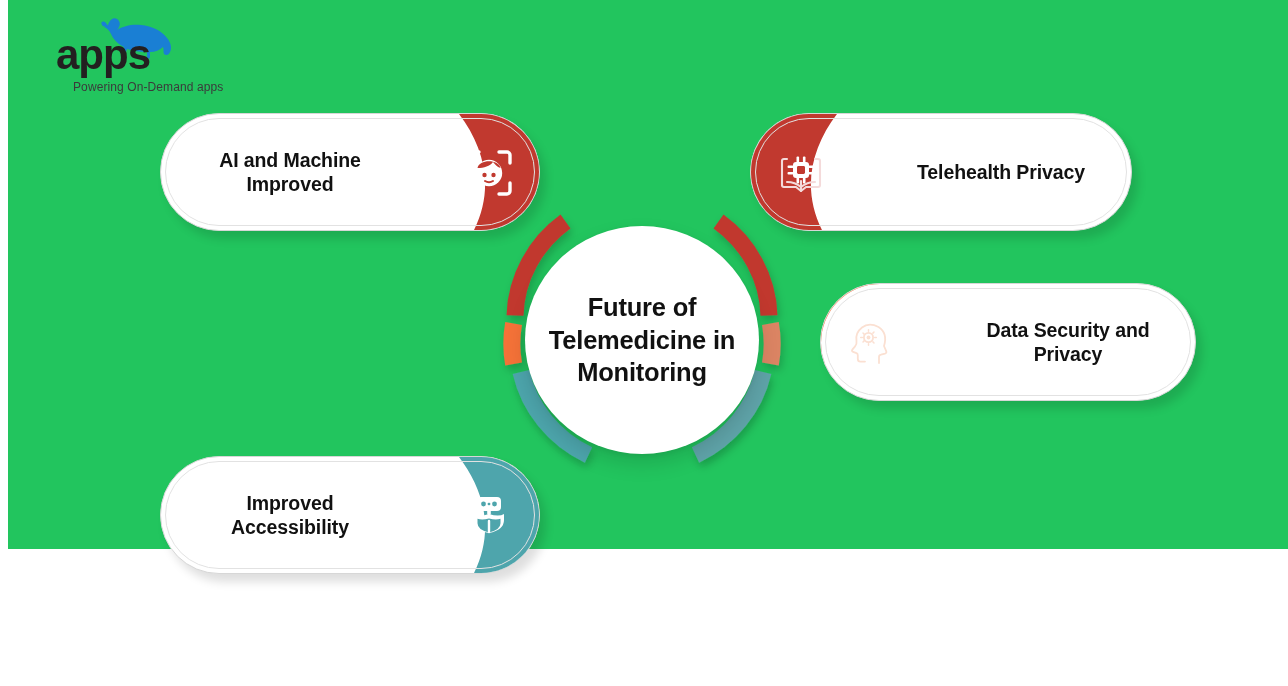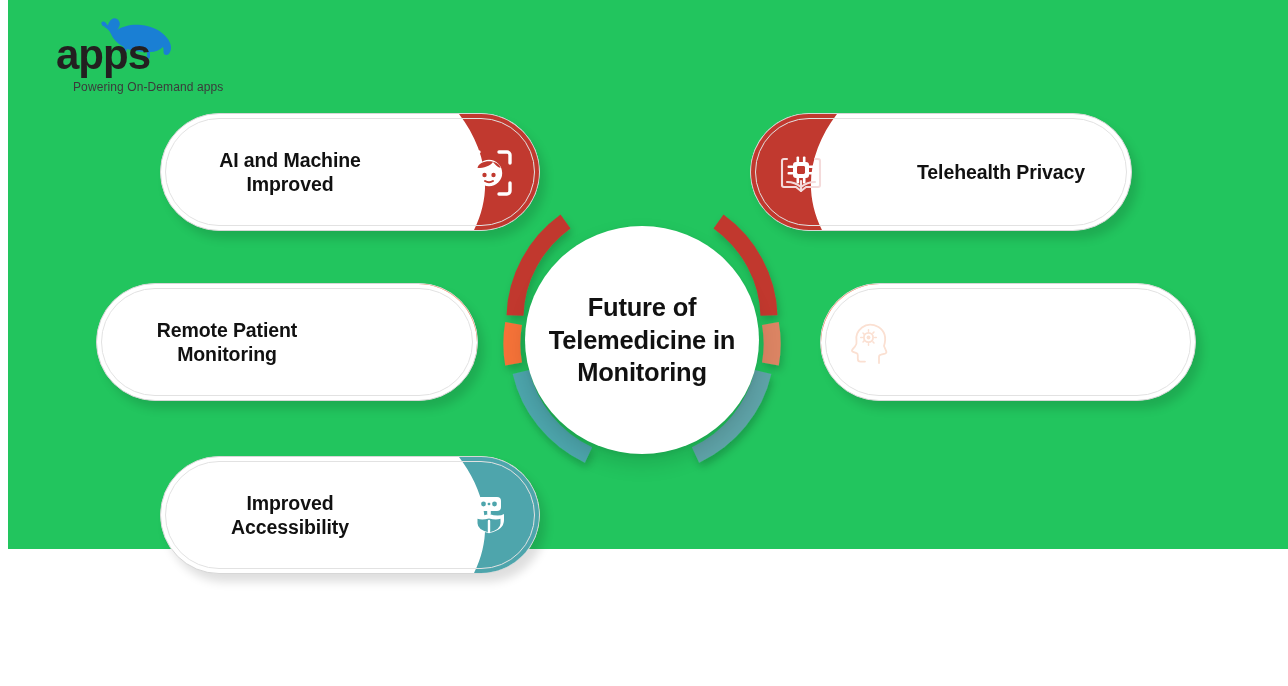--- a/index.html
+++ b/index.html
@@ -193,35 +193,20 @@
           <rect x="32.5" y="17.5" width="6" height="2.6" rx="1"></rect>
           <rect x="32.5" y="24" width="6" height="2.6" rx="1"></rect>
         </g>
         <rect x="21" y="18" width="8" height="8" rx="1.4" fill="#C1392F" stroke="none"></rect>
       </svg>
     </div>
     <div class="card-label lbl-right">Telehealth Privacy</div>
     <div class="card-inner-outline"></div>
   </div>
 
-  <div class="card" id="card-remote">
-    <div class="card-shape shape-right">
-      <svg width="100" height="118" viewBox="0 0 100 118">
-        <path d="M41 0 L100 0 L100 118 L41 118 A59 59 0 0 0 41 0 Z" fill="#F47238"></path>
-      </svg>
-    </div>
-    <div class="card-icon icon-right">
-      <svg width="48" height="48" viewBox="0 0 48 48" fill="none" stroke="#ffffff" stroke-width="3" stroke-linecap="round" stroke-linejoin="round">
-        <rect x="10" y="10" width="28" height="21" rx="2.5"></rect>
-        <path d="M5 37 H43"></path>
-      </svg>
-    </div>
-    <div class="card-label lbl-left">Remote Patient Monitoring</div>
-    <div class="card-inner-outline"></div>
-  </div>
 
   <div class="card" id="card-data">
     <div class="card-shape shape-left">
       <svg width="100" height="118" viewBox="0 0 100 118">
         <path d="M59 0 L0 0 L0 118 L59 118 A59 59 0 0 1 59 0 Z" fill="#F47238"></path>
       </svg>
     </div>
     <div class="card-icon icon-left">
       <svg width="50" height="50" viewBox="0 0 50 50" fill="none" stroke="#fbe0d2" stroke-width="1.8" stroke-linecap="round" stroke-linejoin="round">
         <path d="M33 45 V39 q0-2 2-2.4 l4-1 q2-.6 1.2-2.4 L38 28 q4-13 -5.5-19 Q23 4, 16 9.5 Q9 15, 10.5 23 q.6 3.2 -1.6 5.6 L6.5 31.4 q-1.4 1.6 .6 2.4 l3.4 1.4 q1.3 .5 1.3 2 V41 q0 2.6 2.6 2.6 H19"></path>
@@ -232,20 +217,21 @@
           <path d="M22.5 27.3 V25.7"></path>
           <path d="M28.7 19.5 H30.3"></path>
           <path d="M14.7 19.5 H16.3"></path>
           <path d="M26.9 15.1 L28 14"></path>
           <path d="M17 24 L18.1 22.9"></path>
           <path d="M26.9 23.9 L28 25"></path>
           <path d="M17 15 L18.1 16.1"></path>
         </g>
       </svg>
     </div>
+    <div class="card-label lbl-right">Data Security and Privacy</div>
     <div class="card-inner-outline"></div>
   </div>
 
   <div class="card" id="card-access">
     <div class="card-shape shape-right">
       <svg width="140" height="118" viewBox="0 0 140 118">
         <path d="M140 0 L60 0 C86 34, 96 76, 74 118 L140 118 Z" fill="#4EA5AC"></path>
       </svg>
     </div>
     <div class="card-icon icon-right">

